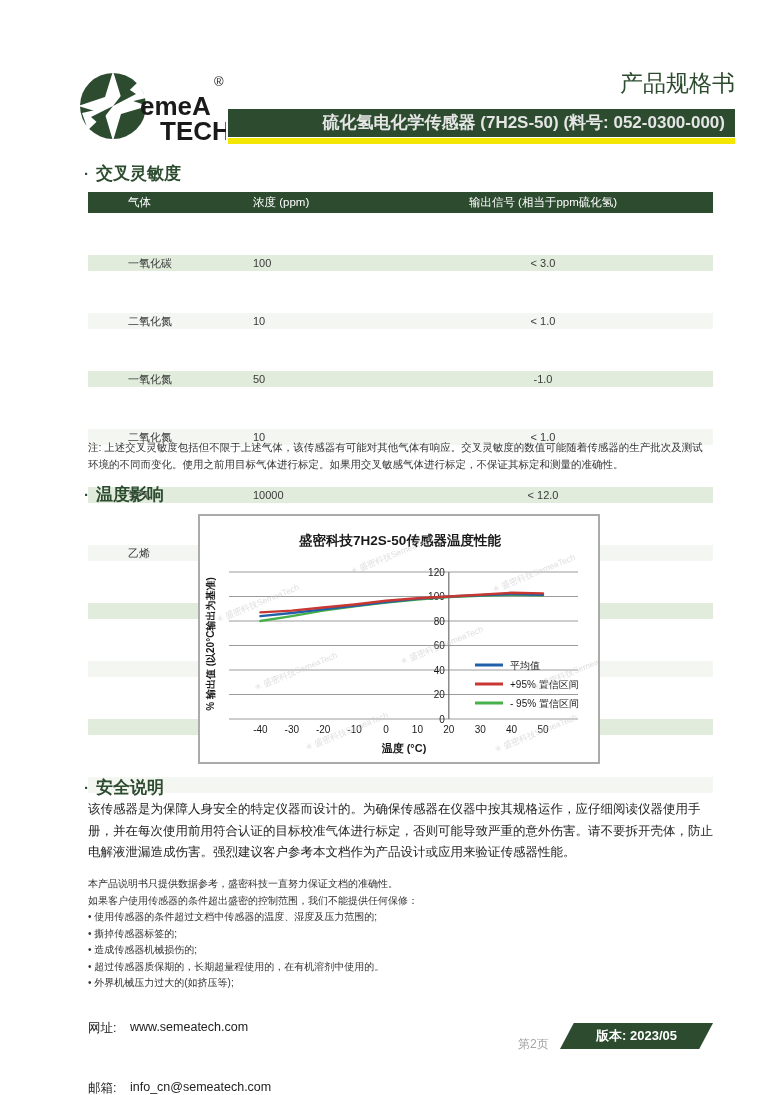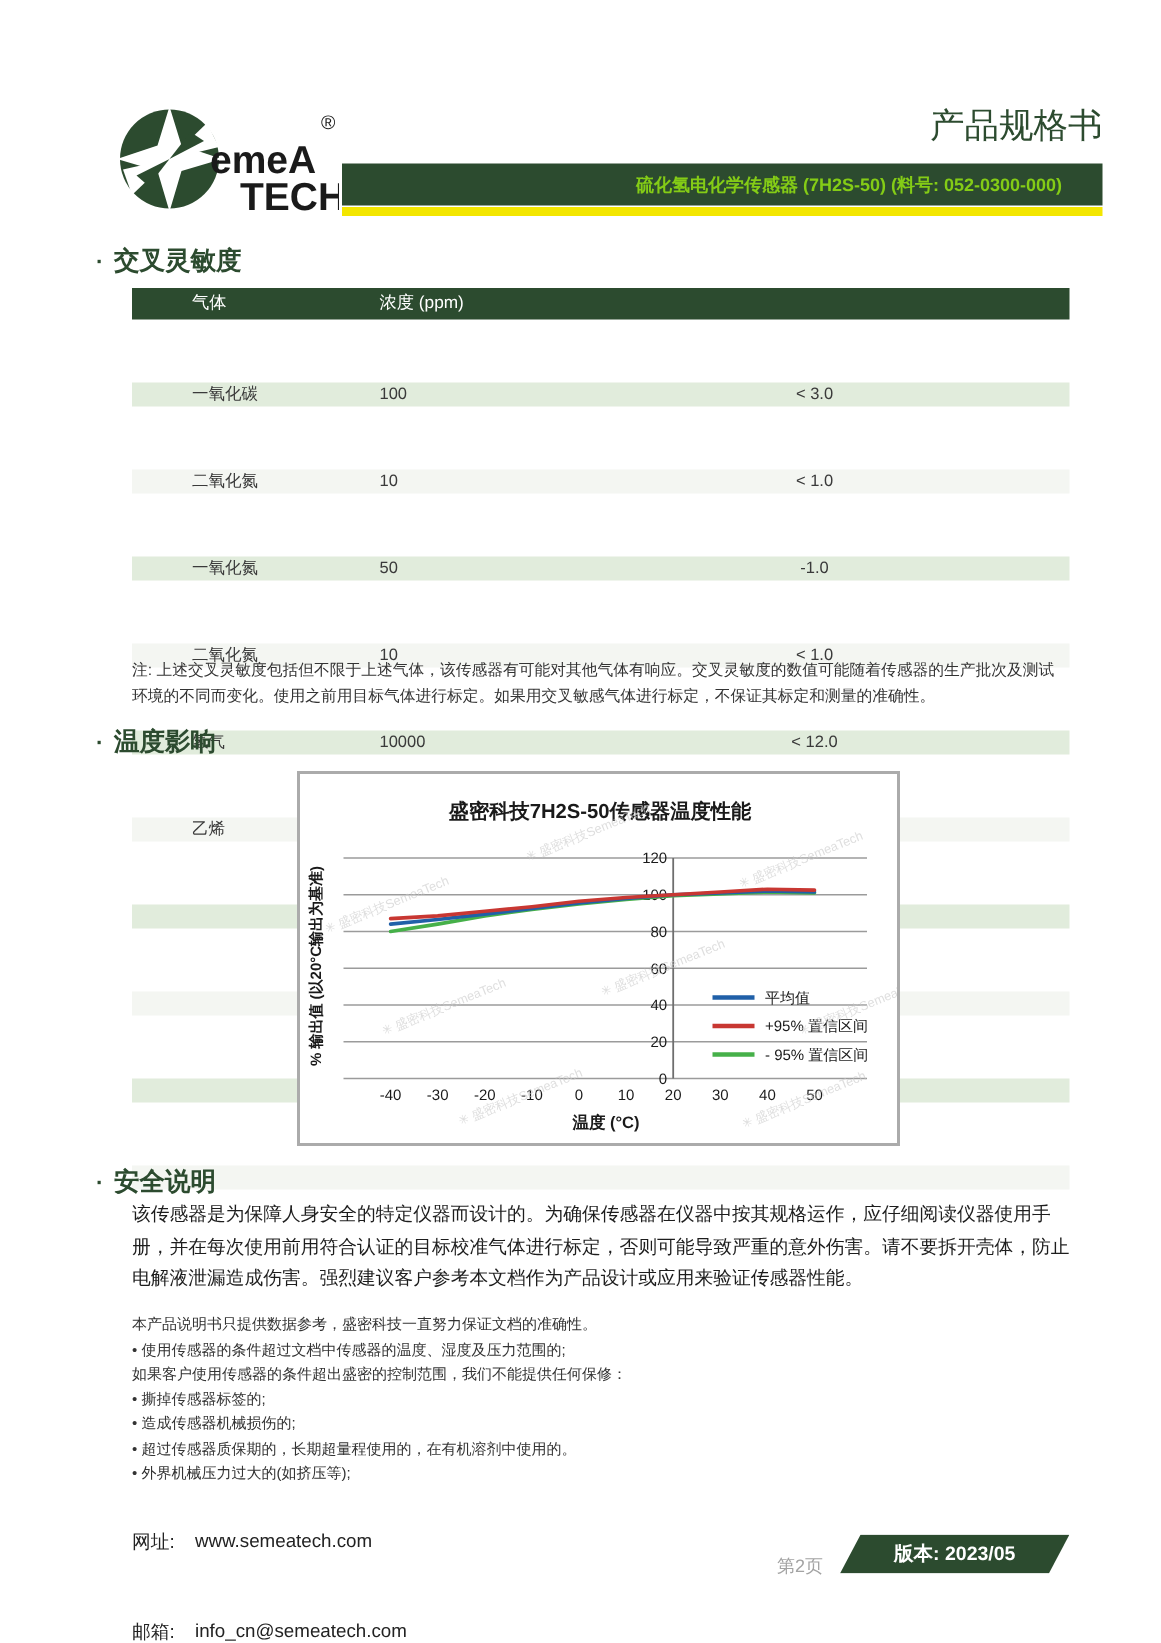--- a/index.html
+++ b/index.html
@@ -3,25 +3,25 @@
 <meta charset="utf-8">
 <style>
   html,body{margin:0;padding:0;background:#ffffff;}
   body{width:774px;height:1095px;position:relative;font-family:"Liberation Sans","DejaVu Sans",sans-serif;color:#222;}
   .page{position:absolute;inset:0;background:#fff;overflow:hidden;}
 
   
   .logo{position:absolute;left:76px;top:68px;width:150px;height:76px;}
   .doc-title{position:absolute;right:39px;top:68px;font-size:23px;font-weight:normal;color:#2C4B2F;}
   .product-bar{position:absolute;left:228px;top:109px;width:507px;height:28px;background:#2C4B2F;
-    color:#84cc16;font-size:12px;font-weight:bold;line-height:28px;text-align:right;padding-right:27px;box-sizing:border-box;}
+    color:#e5e5e5;font-size:17px;font-weight:bold;line-height:28px;text-align:right;padding-right:10px;box-sizing:border-box;}
   .yellow-line{position:absolute;left:228px;top:138px;width:507px;height:6px;background:#F3E600;}
 
   
-  .sec-h{position:absolute;left:64px;font-size:17px;font-weight:bold;color:#2C4B2F;}
+  .sec-h{position:absolute;left:84px;font-size:17px;font-weight:bold;color:#2C4B2F;}
   .sec-h .dot{font-size:15px;margin-right:7px;}
   #h-cross{top:162px;} #h-temp{top:483px;} #h-safety{top:776px;}
 
   
   .xs-table{position:absolute;left:88px;top:192px;width:625px;}
   .thead{display:flex;height:21px;line-height:21px;background:#2C4B2F;color:#fff;font-size:11.5px;margin-bottom:5px;}
   .trow{display:flex;height:16px;line-height:16px;font-size:11px;color:#3a3a3a;margin-bottom:5px;margin-top:42px;}
   .trow:nth-child(odd){background:#E1ECDC;}
   .trow:nth-child(even){background:#F4F6F2;}
   .c{box-sizing:border-box;}
@@ -80,20 +80,21 @@
   <div class="product-bar">硫化氢电化学传感器 (7H2S-50) (料号: 052-0300-000)</div>
   <div class="yellow-line"></div>
 
   <div class="sec-h" id="h-cross">
     <span class="dot">·</span><span>交叉灵敏度</span>
   </div>
   <div class="xs-table">
     <div class="thead" id="xs-head">
         <div class="c c0">气体</div>
         <div class="c c1">浓度 (ppm)</div>
+        <div class="c c2">输出信号 (相当于ppm硫化氢)</div>
         <div class="c c3"></div>
       </div>
     <div id="xs-body">
         <div class="trow">
           <div class="c c0">一氧化碳</div>
           <div class="c c1">100</div>
           <div class="c c2">&lt; 3.0</div>
           <div class="c c3"></div>
         </div>
         <div class="trow">
@@ -206,22 +207,22 @@
       <div class="wm" style="left: 103px; top: 210px;">✳ 盛密科技SemeaTech</div>
       <div class="wm" style="left: 292px; top: 212px;">✳ 盛密科技SemeaTech</div>
     </div>
 
   <div class="sec-h" id="h-safety">
     <span class="dot">·</span><span>安全说明</span>
   </div>
   <div class="safety-p">该传感器是为保障人身安全的特定仪器而设计的。为确保传感器在仪器中按其规格运作，应仔细阅读仪器使用手册，并在每次使用前用符合认证的目标校准气体进行标定，否则可能导致严重的意外伤害。请不要拆开壳体，防止电解液泄漏造成伤害。强烈建议客户参考本文档作为产品设计或应用来验证传感器性能。</div>
   <div class="disclaimer" id="disclaimer">
       <div>本产品说明书只提供数据参考，盛密科技一直努力保证文档的准确性。</div>
+      <div>如果客户使用传感器的条件超出盛密的控制范围，我们不能提供任何保修：</div>
       <div>• 使用传感器的条件超过文档中传感器的温度、湿度及压力范围的;</div>
-      <div>如果客户使用传感器的条件超出盛密的控制范围，我们不能提供任何保修：</div>
       <div>• 撕掉传感器标签的;</div>
       <div>• 造成传感器机械损伤的;</div>
       <div>• 超过传感器质保期的，长期超量程使用的，在有机溶剂中使用的。</div>
       <div>• 外界机械压力过大的(如挤压等);</div>
     </div>
 
   <div class="f-row" id="f-web">
     <span class="lbl">网址:</span>
     <span>www.semeatech.com</span>
   </div>

